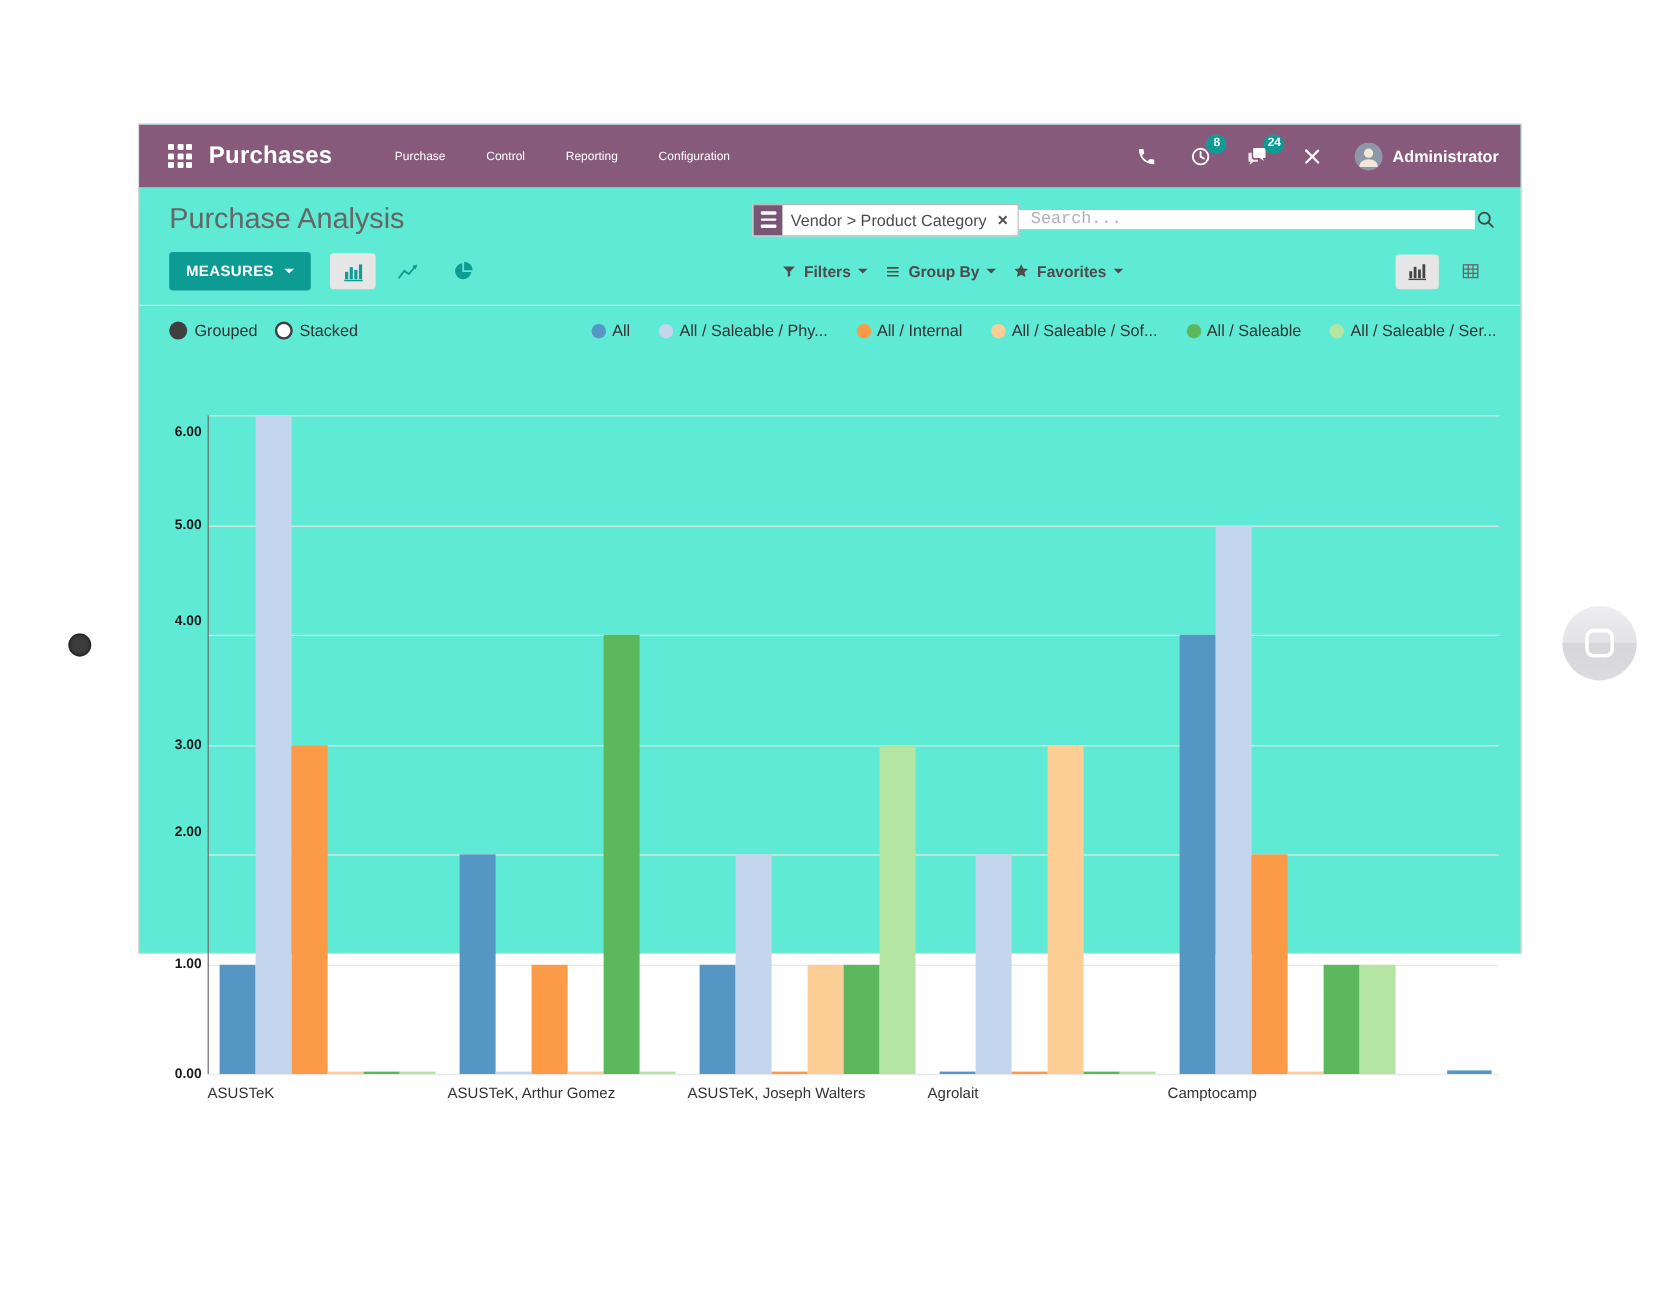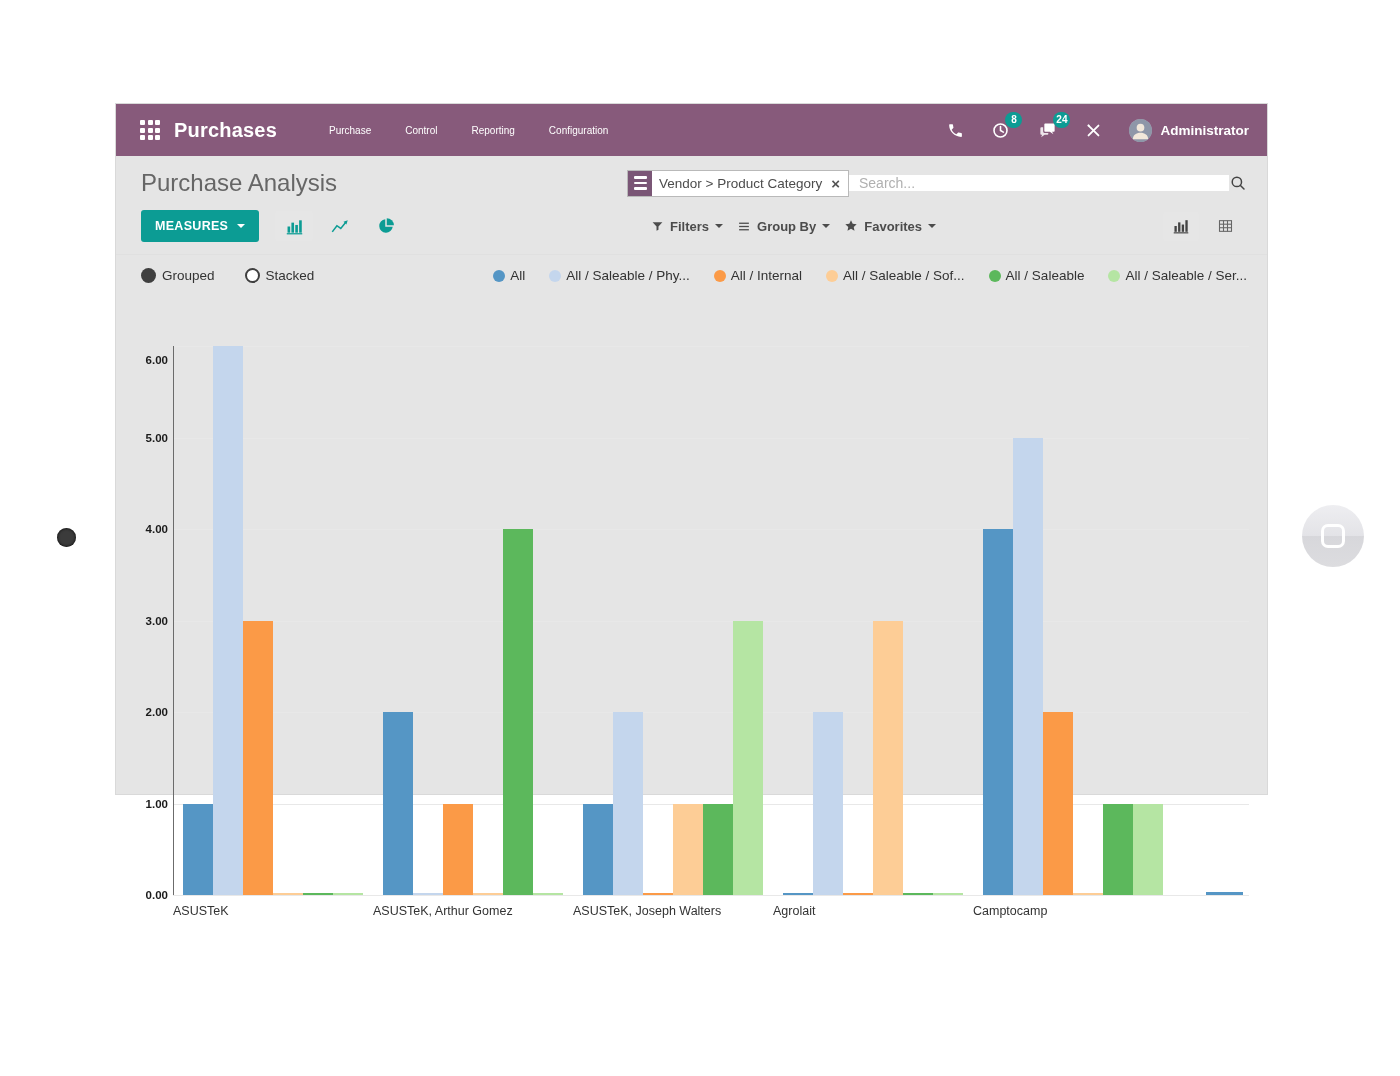--- a/index.html
+++ b/index.html
@@ -1,18 +1,18 @@
 <!DOCTYPE html>
 <html><head>
 <meta charset="utf-8">
 <style>
   * { box-sizing: border-box; margin: 0; padding: 0; }
   html,body { width:1400px; height:1076px; background:#ffffff; font-family:"Liberation Sans", sans-serif; position:relative; overflow:hidden; }
 
-  .window { position:absolute; left:115px; top:103px; width:1153px; height:692px; background:#e5e5e5; border:1px solid #d9d9d9; }
+  .window { position:absolute; left:115px; top:103px; width:1153px; height:692px; background:#5eead4; border:1px solid #d9d9d9; }
 
   
   .navbar { height:52px; background:#875A7B; display:flex; align-items:center; color:#fff; padding:0 18px 0 16px; }
   .apps-icon { display:grid; grid-template-columns:repeat(3,5px); grid-gap:2.5px; margin:0 14px 0 8px; cursor:pointer; }
   .apps-icon span { width:5px; height:5px; background:#fff; border-radius:1px; }
   .app-name { font-size:20px; font-weight:bold; margin-right:52px; letter-spacing:.2px; }
   .menu { display:flex; gap:34px; font-size:10px; }
   .menu-item { cursor:pointer; }
   .nav-right { margin-left:auto; display:flex; align-items:center; gap:27px; }
   .nav-icon { position:relative; display:flex; align-items:center; cursor:pointer; }
@@ -24,38 +24,38 @@
   
   .control-panel { padding:13px 20px 12px 25px; border-bottom:1px solid #e0e0e0; }
   .cp-row1 { display:flex; align-items:center; justify-content:space-between; }
   .page-title { font-size:24px; color:#666; font-weight:400; }
   .search-bar { width:620px; display:flex; align-items:center; }
   .facet { display:flex; align-items:stretch; border:1px solid #b9b9b9; height:27px; background:#fff; }
   .facet-icon { width:24px; background:#7a5676; display:flex; flex-direction:column; justify-content:center; align-items:center; gap:3px; }
   .facet-icon span { width:13px; height:2.5px; background:#fff; border-radius:1px; }
   .facet-label { display:flex; align-items:center; padding:0 7px; font-size:13.5px; color:#4c4c4c; white-space:nowrap; }
   .facet-close { display:flex; align-items:center; padding:0 8px 0 2px; font-size:15px; font-weight:bold; color:#555; cursor:pointer; }
-  .search-input { flex:1; border:none; outline:none; font-size:14px; color:#555; padding:0 10px; font-family:Liberation Sans, sans-serif; }
+  .search-input { flex:1; border:none; outline:none; font-size:14px; color:#555; padding:0 10px; font-family:Liberation Mono, monospace; }
   .search-input::placeholder { color:#b0b0b0; }
   .cp-row2 { position:relative; margin-top:13px; height:32px; display:flex; align-items:center; }
   .measures-btn { height:32px; background:#0c9c94; border:none; border-radius:3px; color:#fff; font-size:12.5px; font-weight:bold; letter-spacing:.3px; padding:0 14px; display:flex; align-items:center; gap:9px; cursor:pointer; font-family:"Liberation Sans", sans-serif; }
   .caret-down { width:0; height:0; border-left:4px solid transparent; border-right:4px solid transparent; border-top:4px solid currentColor; display:inline-block; }
   .chart-type-group { margin-left:16px; display:flex; gap:8px; align-items:center; }
   .ct-btn { width:38px; height:30px; border:none; background:transparent; border-radius:3px; display:flex; align-items:center; justify-content:center; color:#0c9c94; cursor:pointer; }
   .ct-btn.active { background:#e6e6e6; }
   .dropdowns { position:absolute; left:510px; display:flex; gap:14px; align-items:center; font-size:13px; color:#4c4c4c; font-weight:bold; }
   .dd-item { display:flex; align-items:center; gap:6px; cursor:pointer; }
   .dd-item .caret-down { border-top-color:#4c4c4c; }
   .view-switcher { position:absolute; right:4px; display:flex; gap:8px; align-items:center; }
   .vs-btn { width:36px; height:29px; border:none; background:transparent; border-radius:3px; display:flex; align-items:center; justify-content:center; color:#555; cursor:pointer; }
   .vs-btn.active { background:#e6e6e6; }
 
   
   .legend-row { padding:13px 20px 0 25px; display:flex; justify-content:space-between; align-items:center; }
-  .mode-radios { display:flex; gap:30px; font-size:13.5px; color:#333; }
+  .mode-radios { display:flex; gap:14px; font-size:13.5px; color:#333; }
   .mode-option { display:flex; align-items:center; gap:6px; cursor:pointer; }
   .radio-filled { width:15px; height:15px; border-radius:50%; background:#3f3f3f; }
   .radio-empty { width:15px; height:15px; border-radius:50%; border:2.5px solid #3f3f3f; background:#fff; }
   .legend { display:flex; gap:24px; align-items:center; font-size:13.5px; color:#333; }
   .legend-item { display:flex; align-items:center; gap:5px; cursor:pointer; white-space:nowrap; }
   .legend-dot { width:12px; height:12px; border-radius:50%; flex:0 0 auto; }
 
   
   .ylabels { position:absolute; left:8px; top:242px; width:44px; height:549px; }
   .ytick { position:absolute; right:0; font-size:11.5px; font-weight:bold; color:#1a1a1a; transform:translateY(-50%); }
@@ -271,23 +271,23 @@
         <div class="legend-item">
           <span class="legend-dot" style="background: rgb(181, 229, 163);"></span>
           <span>All / Saleable / Ser...</span>
         </div>
       </div>
   </div>
 
   <div class="ylabels">
       <div class="ytick" style="top: 549px;">0.00</div>
       <div class="ytick" style="top: 457.5px;">1.00</div>
-      <div class="ytick" style="top: 366px;">2.00</div>
+      <div class="ytick" style="top: 348px;">2.00</div>
       <div class="ytick" style="top: 274.5px; text-align: right;">3.00</div>
-      <div class="ytick" style="top: 183px;">4.00</div>
+      <div class="ytick" style="top: 172px;">4.00</div>
       <div class="ytick" style="top: 91.5px;">5.00</div>
       <div class="ytick" style="top: 14px;">6.00</div>
     </div>
   <div class="plot">
     <div>
         <div class="gridline" style="top: 549px;"></div>
         <div class="gridline" style="top: 457.5px;"></div>
         <div class="gridline" style="top: 366px;"></div>
         <div class="gridline" style="top: 274.5px;"></div>
         <div class="gridline" style="top: 183px;"></div>

